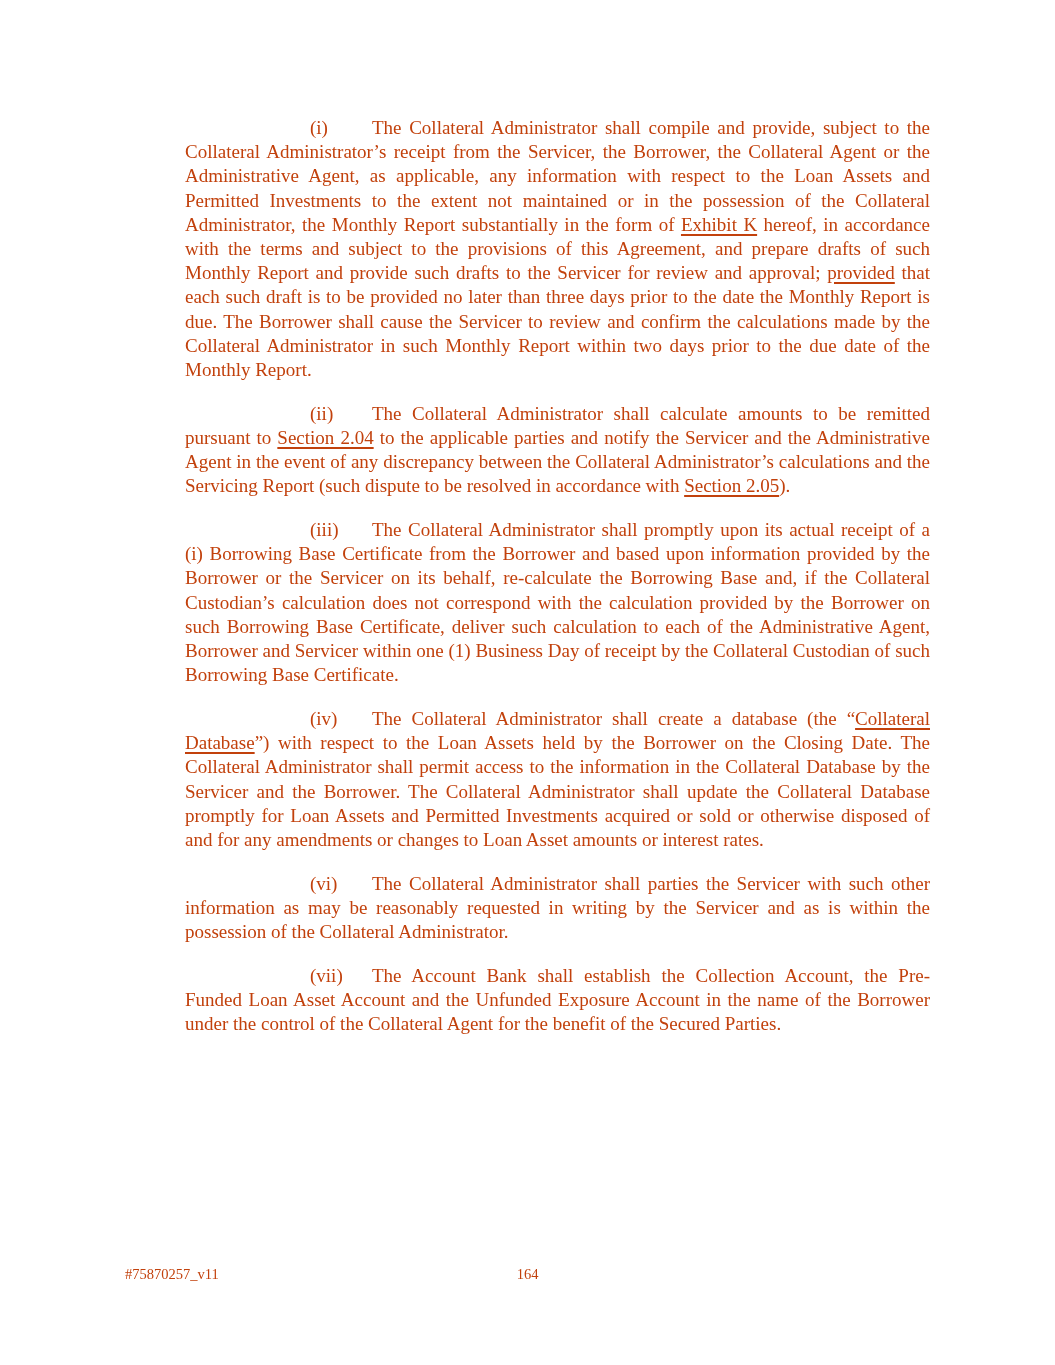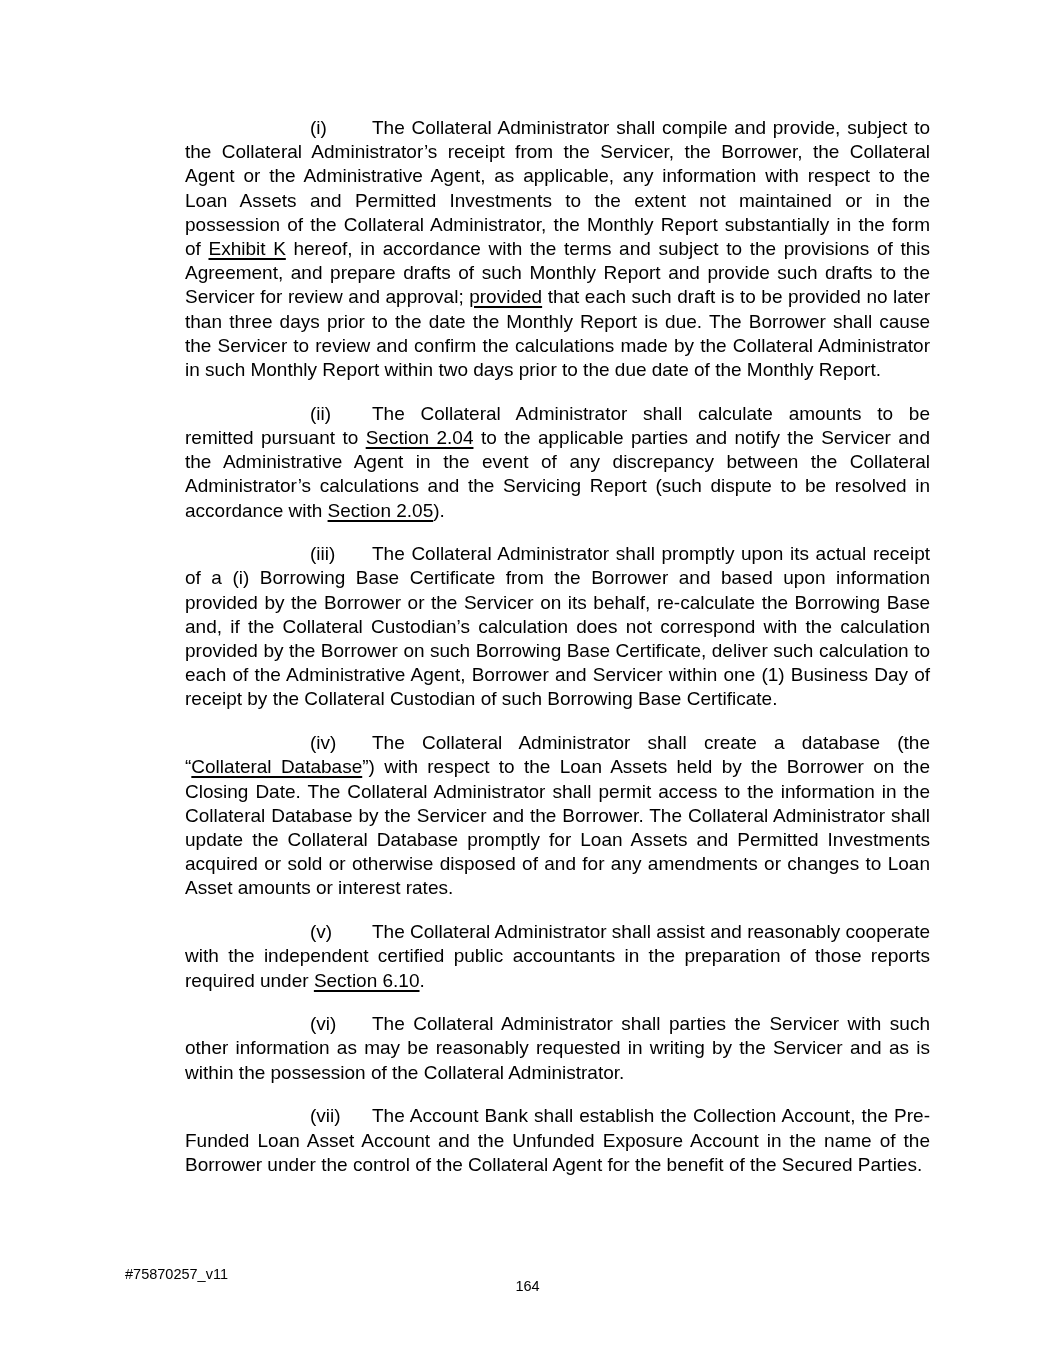--- a/index.html
+++ b/index.html
@@ -5,22 +5,22 @@
   html, body {
     margin: 0;
     padding: 0;
     background: #ffffff;
   }
   .page {
     position: relative;
     width: 1055px;
     height: 1365px;
     background: #ffffff;
-    color: #000000;
-    font-family: Liberation Sans, sans-serif;
+    color: #c2410c;
+    font-family: Liberation Serif, serif;
     overflow: hidden;
   }
   .content {
     position: absolute;
     left: 185px;
     top: 116px;
     width: 745px;
     font-size: 19px;
     line-height: 24.2px;
     text-align: justify;
@@ -51,34 +51,33 @@
   .doc-id {
     position: absolute;
     left: 108px;
     top: 0;
     margin-left: 17px;
   }
   .page-num {
     position: absolute;
     left: 0;
     right: 0;
-    top: 12px;
+    top: 0;
     text-align: center;
   }
 </style>
 </head>
 <body>
 
 <div class="page">
   <div class="content">
       <p class="para"><span class="pnum">(i)</span><span>The Collateral Administrator shall compile and provide, subject to the Collateral Administrator’s receipt from the Servicer, the Borrower, the Collateral Agent or the Administrative Agent, as applicable, any information with respect to the Loan Assets and Permitted Investments to the extent not maintained or in the possession of the Collateral Administrator, the Monthly Report substantially in the form of </span><span class="u">Exhibit K</span><span> hereof, in accordance with the terms and subject to the provisions of this Agreement, and prepare drafts of such Monthly Report and provide such drafts to the Servicer for review and approval; </span><span class="u">provided</span><span> that each such draft is to be provided no later than three days prior to the date the Monthly Report is due.  The Borrower shall cause the Servicer to review and confirm the calculations made by the Collateral Administrator in such Monthly Report within two days prior to the due date of the Monthly Report.</span></p>
       <p class="para"><span class="pnum">(ii)</span><span>The Collateral Administrator shall calculate amounts to be remitted pursuant to </span><span class="u">Section 2.04</span><span> to the applicable parties and notify the Servicer and the Administrative Agent in the event of any discrepancy between the Collateral Administrator’s calculations and the Servicing Report (such dispute to be resolved in accordance with </span><span class="u">Section 2.05</span><span>).</span></p>
       <p class="para"><span class="pnum">(iii)</span><span>The Collateral Administrator shall promptly upon its actual receipt of a (i) Borrowing Base Certificate from the Borrower and based upon information provided by the Borrower or the Servicer on its behalf, re-calculate the Borrowing Base and, if the Collateral Custodian’s calculation does not correspond with the calculation provided by the Borrower on such Borrowing Base Certificate, deliver such calculation to each of the Administrative Agent, Borrower and Servicer within one (1) Business Day of receipt by the Collateral Custodian of such Borrowing Base Certificate.</span></p>
       <p class="para"><span class="pnum">(iv)</span><span>The Collateral Administrator shall create a database (the “</span><span class="u">Collateral Database</span><span>”) with respect to the Loan Assets held by the Borrower on the Closing Date. The Collateral Administrator shall permit access to the information in the Collateral Database by the Servicer and the Borrower.  The Collateral Administrator shall update the Collateral Database promptly for Loan Assets and Permitted Investments acquired or sold or otherwise disposed of and for any amendments or changes to Loan Asset amounts or interest rates.</span></p>
-      <p class="para"><span class="pnum">(v)</span><span>The Collateral Administrator shall assist and reasonably cooperate with the independent certified public accountants in the preparation of those reports required under </span><span class="u">Section 6.10</span><span>.</span></p>
       <p class="para"><span class="pnum">(vi)</span><span>The Collateral Administrator shall parties the Servicer with such other information as may be reasonably requested in writing by the Servicer and as is within the possession of the Collateral Administrator.</span></p>
       <p class="para"><span class="pnum">(vii)</span><span>The Account Bank shall establish the Collection Account, the Pre-Funded Loan Asset Account and the Unfunded Exposure Account in the name of the Borrower under the control of the Collateral Agent for the benefit of the Secured Parties.</span></p>
     </div>
   <div class="footer">
     <span class="doc-id">#75870257_v11</span>
     <span class="page-num">164</span>
   </div>
 </div>
 
 </body></html>

